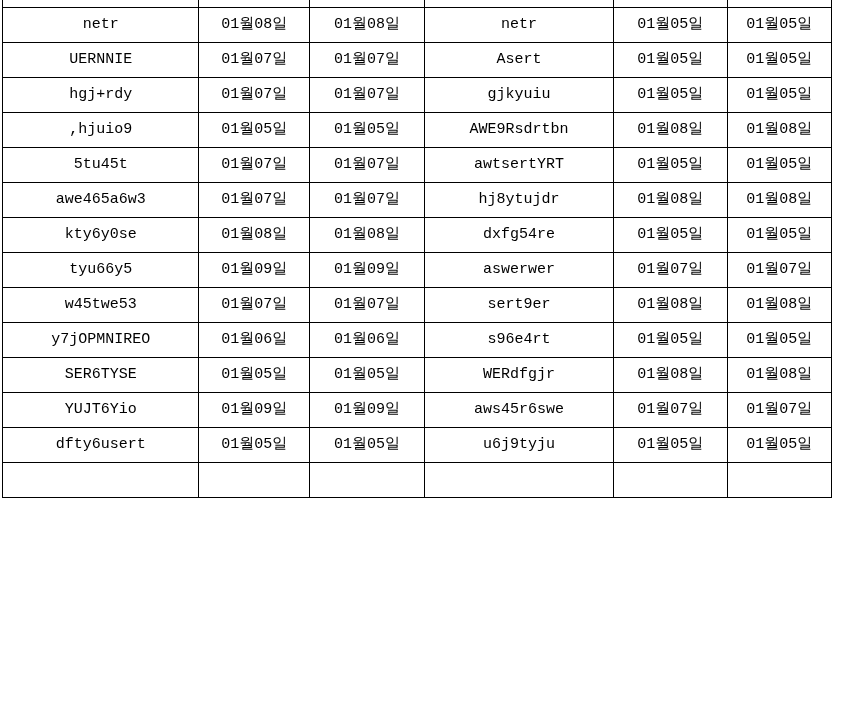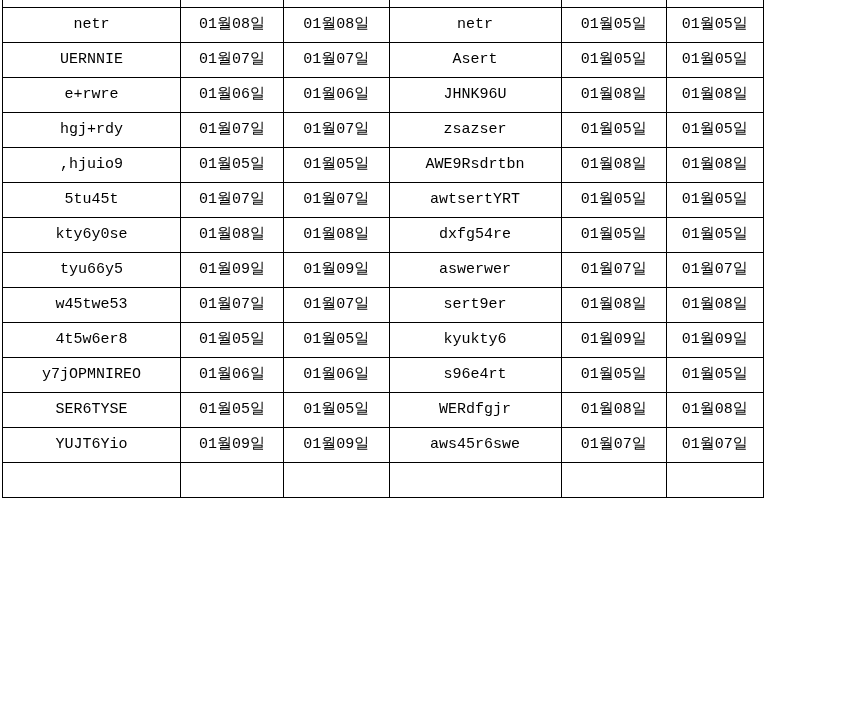--- a/index.html
+++ b/index.html
@@ -1,18 +1,18 @@
 <!DOCTYPE html>
 <html><head>
 <meta charset="utf-8">
 <style>
   html, body { margin: 0; padding: 0; background: #ffffff; }
   .screen {
     position: relative;
-    width: 764px;
+    width: 832px;
     height: 710px;
     background: #ffffff;
     overflow: hidden;
     font-family: "Liberation Mono", "DejaVu Sans Mono", monospace;
   }
   table.grid {
     position: absolute;
     left: 2px;
     top: -28px;            
     border-collapse: collapse;
@@ -70,50 +70,50 @@
         </tr>
         <tr>
           <td>UERNNIE</td>
           <td>01월07일</td>
           <td>01월07일</td>
           <td>Asert</td>
           <td>01월05일</td>
           <td>01월05일</td>
         </tr>
         <tr>
-          <td>e+rwre</td>
-          <td>01월06일</td>
-          <td>01월06일</td>
-          <td>JHNK96U</td>
-          <td>01월08일</td>
-          <td>01월08일</td>
-        </tr>
-        <tr>
           <td>hgj+rdy</td>
           <td>01월07일</td>
           <td>01월07일</td>
-          <td>zsazser</td>
+          <td>gjkyuiu</td>
           <td>01월05일</td>
           <td>01월05일</td>
         </tr>
         <tr>
           <td>,hjuio9</td>
           <td>01월05일</td>
           <td>01월05일</td>
           <td>AWE9Rsdrtbn</td>
           <td>01월08일</td>
           <td>01월08일</td>
         </tr>
         <tr>
           <td>5tu45t</td>
           <td>01월07일</td>
           <td>01월07일</td>
           <td>awtsertYRT</td>
           <td>01월05일</td>
           <td>01월05일</td>
+        </tr>
+        <tr>
+          <td>awe465a6w3</td>
+          <td>01월07일</td>
+          <td>01월07일</td>
+          <td>hj8ytujdr</td>
+          <td>01월08일</td>
+          <td>01월08일</td>
         </tr>
         <tr>
           <td>kty6y0se</td>
           <td>01월08일</td>
           <td>01월08일</td>
           <td>dxfg54re</td>
           <td>01월05일</td>
           <td>01월05일</td>
         </tr>
         <tr>
@@ -126,28 +126,20 @@
         </tr>
         <tr>
           <td>w45twe53</td>
           <td>01월07일</td>
           <td>01월07일</td>
           <td>sert9er</td>
           <td>01월08일</td>
           <td>01월08일</td>
         </tr>
         <tr>
-          <td>4t5w6er8</td>
-          <td>01월05일</td>
-          <td>01월05일</td>
-          <td>kyukty6</td>
-          <td>01월09일</td>
-          <td>01월09일</td>
-        </tr>
-        <tr>
           <td>y7jOPMNIREO</td>
           <td>01월06일</td>
           <td>01월06일</td>
           <td>s96e4rt</td>
           <td>01월05일</td>
           <td>01월05일</td>
         </tr>
         <tr>
           <td>SER6TYSE</td>
           <td>01월05일</td>
@@ -158,20 +150,28 @@
         </tr>
         <tr>
           <td>YUJT6Yio</td>
           <td>01월09일</td>
           <td>01월09일</td>
           <td>aws45r6swe</td>
           <td>01월07일</td>
           <td>01월07일</td>
         </tr>
         <tr>
+          <td>dfty6usert</td>
+          <td>01월05일</td>
+          <td>01월05일</td>
+          <td>u6j9tyju</td>
+          <td>01월05일</td>
+          <td>01월05일</td>
+        </tr>
+        <tr>
           <td></td>
           <td></td>
           <td></td>
           <td></td>
           <td></td>
           <td></td>
         </tr>
       </tbody>
   </table>
 </div>

